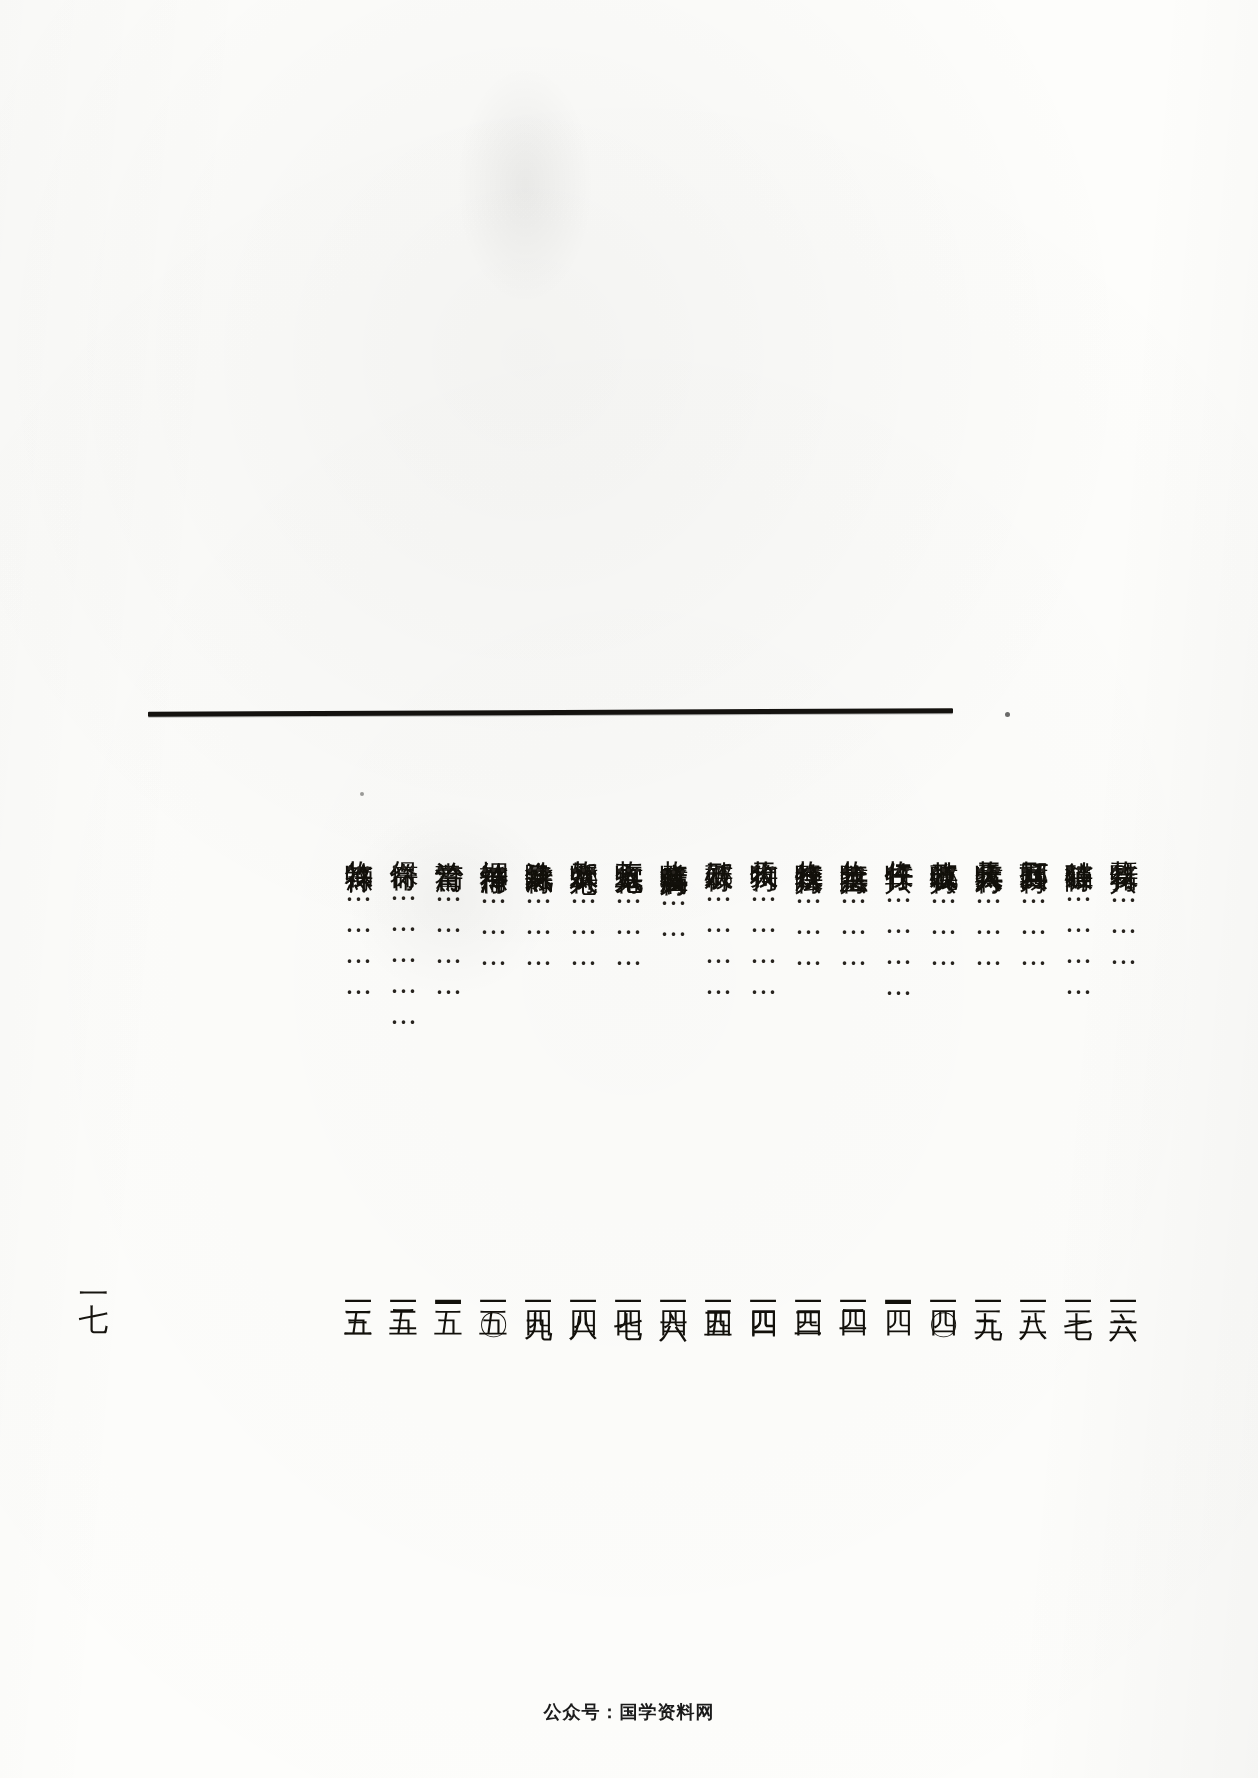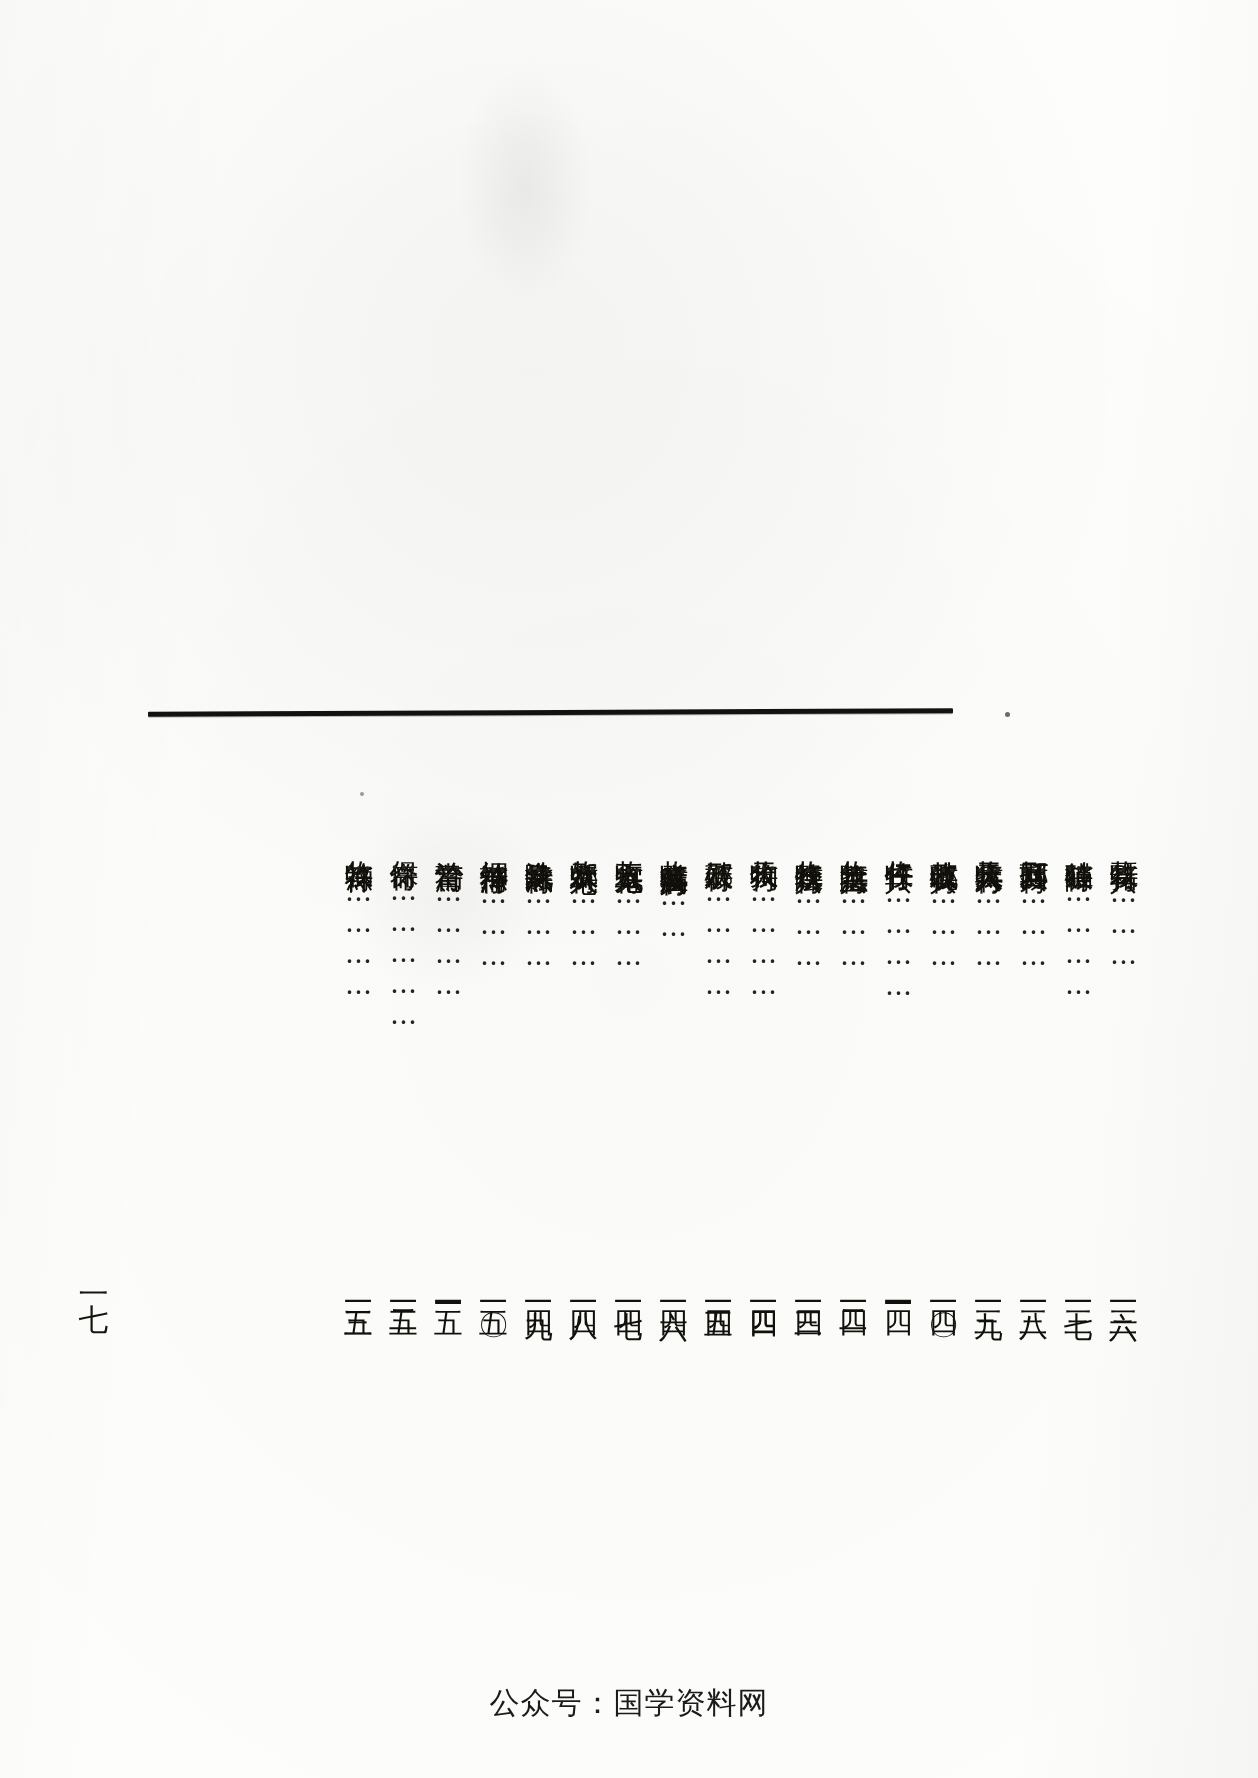--- a/index.html
+++ b/index.html
@@ -141,23 +141,23 @@
   #footer {
     position: absolute;
     left: 0;
     right: 0;
     bottom: 54px;
     display: flex;
     justify-content: center;
     align-items: baseline;
     gap: 26px;
     font-family: "DejaVu Serif", "Liberation Serif", serif;
-    font-size: 30px;
+    font-size: 18px;
     color: #1b1b1b;
-    font-weight: 400;
+    font-weight: 700;
   }
   #footer .wm-label { letter-spacing: 1px; }
   #footer .wm-url { font-family: "DejaVu Serif", "Liberation Serif", serif; letter-spacing: .5px; }
 
   
   .ink { filter: contrast(1.04); }
 </style>
 </head>
 <body>
 

